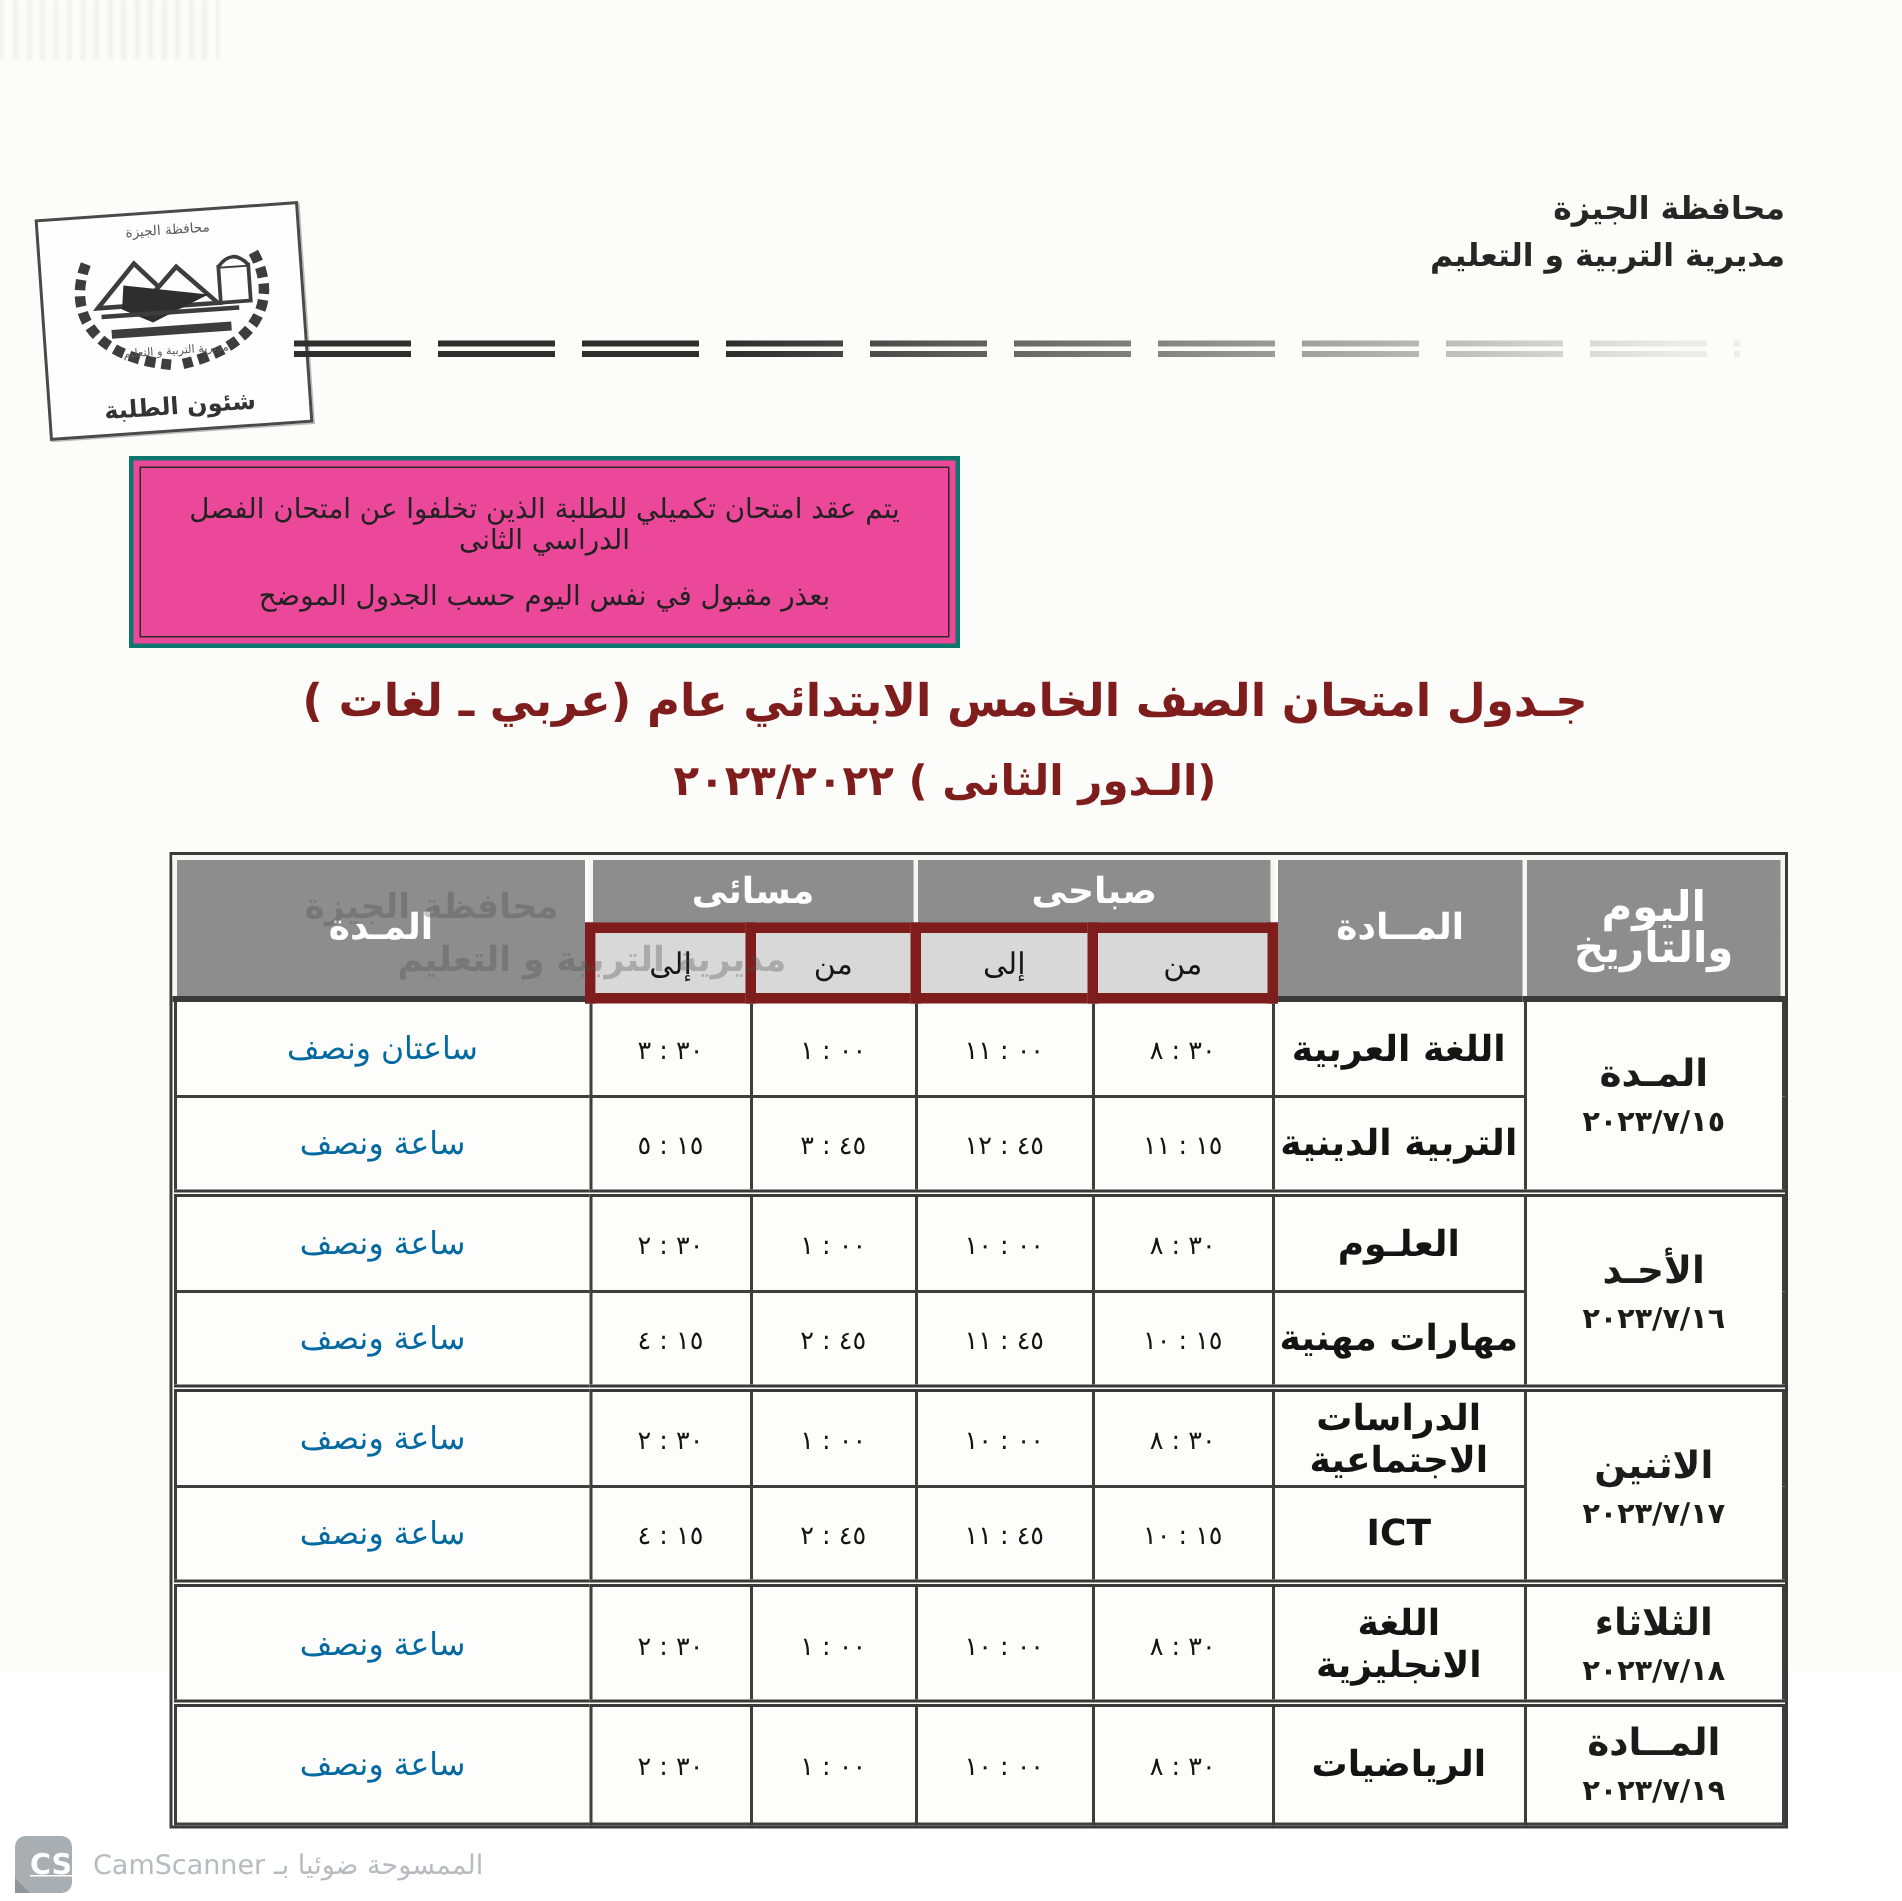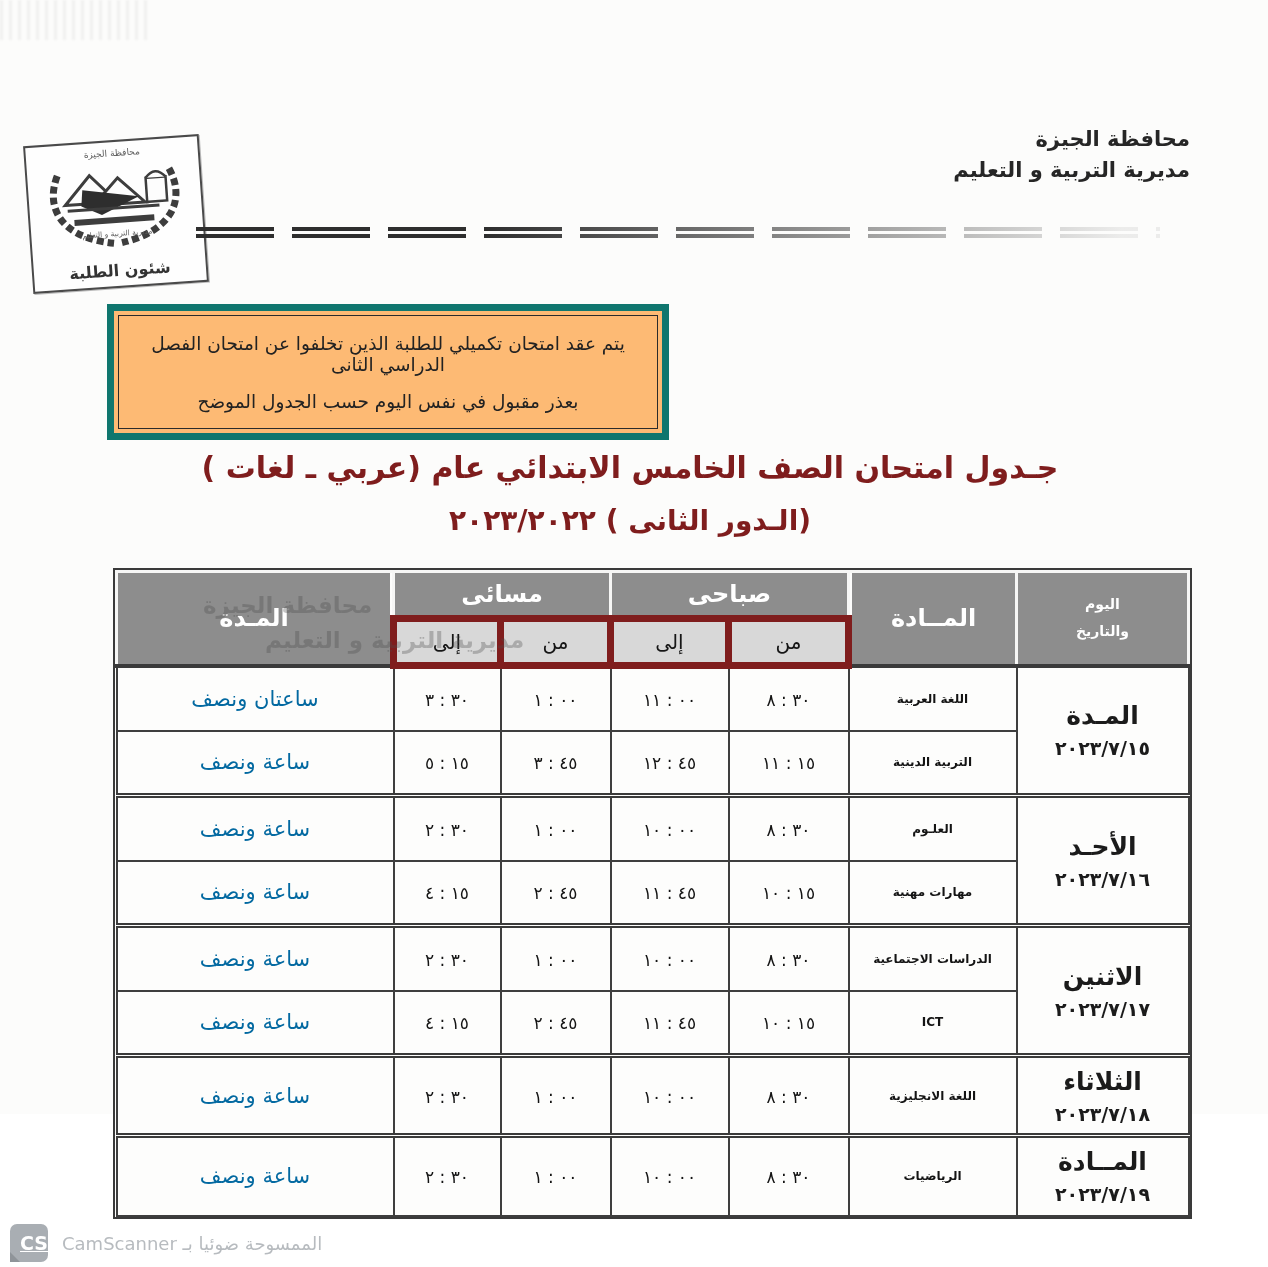--- a/index.html
+++ b/index.html
@@ -24,50 +24,50 @@
   
   .rule{position:absolute;left:196px;top:227px;width:964px;height:14px;}
   .rule .bar{position:absolute;left:0;width:100%;height:4px;
     background:repeating-linear-gradient(90deg,#2e2e2e 0 78px,transparent 78px 96px);}
   .rule .bar.b1{top:0;}
   .rule .bar.b2{top:7px;}
   .rule::after{content:"";position:absolute;inset:-2px 0;
     background:linear-gradient(90deg, rgba(252,252,251,0) 30%, rgba(252,252,251,.92) 96%);}
 
   
-  .note-box{position:absolute;left:107px;top:304px;width:548px;height:122px;
-    border:7px solid #0f766e;background:#fdba74;}
+  .note-box{position:absolute;left:86px;top:304px;width:548px;height:122px;
+    border:3px solid #0f766e;background:#ec4899;}
   .note-inner{position:absolute;inset:4px;border:1px solid #2b2b2b;
     display:flex;flex-direction:column;justify-content:center;gap:16px;
     text-align:center;font-size:18.5px;color:#222;padding:0 12px;}
 
   
   .exam-title{position:absolute;left:130px;top:448px;width:1000px;text-align:center;
     font-weight:bold;color:#7f1d1d;}
   .exam-title .t1{font-size:30px;line-height:40px;}
   .exam-title .t2{font-size:28px;line-height:40px;margin-top:13px;}
 
   
   .table-wrap{position:absolute;left:113px;top:568px;border:2px solid #3a3a3a;background:#fdfdfc;}
   table.tbl{border-collapse:collapse;table-layout:fixed;width:1072px;direction:rtl;}
   .tbl th,.tbl td{padding:0;text-align:center;vertical-align:middle;overflow:hidden;}
   th.hd{background:#8d8d8d;color:#ffffff;border:3px solid #f6f6f5;
     font-weight:bold;font-size:24px;}
-  th.hd.day-hd{font-size:14px;line-height:27px;}
+  th.hd.day-hd{font-size:28px;line-height:27px;}
   td.shd{background:#d8d8d8;color:#161616;border:7px solid #7f1d1d;font-size:20px;}
   td.c{border:2px solid #3e3e3e;font-size:20px;}
   tr.h1{height:47px;} tr.h2{height:47px;}
   tr.r{height:65px;} tr.rt{height:80px;}
   tr.first-body td{border-top:4px solid #3a3a3a;}
   tr.grp-sep td{border-top:5px double #3a3a3a;}
   tr.intra td{border-top:2px solid #3e3e3e;}
   td.day-cell{font-weight:bold;}
   .day-name{font-size:25px;font-weight:bold;color:#1b1b1b;}
   .day-date{font-size:19px;font-weight:bold;margin-top:7px;color:#1b1b1b;}
-  td.subj{font-weight:bold;font-size:12px;color:#141414;}
+  td.subj{font-weight:bold;font-size:24px;color:#141414;}
   .time{font-size:17px;letter-spacing:3px;color:#141414;}
   td.dur{font-size:21px;color:#0369a1;}
   .ltr{direction:ltr;unicode-bidi:bidi-override;display:inline-block;}
 
   
   .bleed{position:absolute;top:22px;left:0;width:100%;pointer-events:none;z-index:4;
     color:#4c4c4c;opacity:.32;font-weight:bold;text-align:left;direction:rtl;}
   .bleed .bl1{font-size:23px;margin-left:88px;text-align:left;}
   .bleed .bl2{font-size:23px;margin-left:150px;margin-top:9px;text-align:left;}
 

